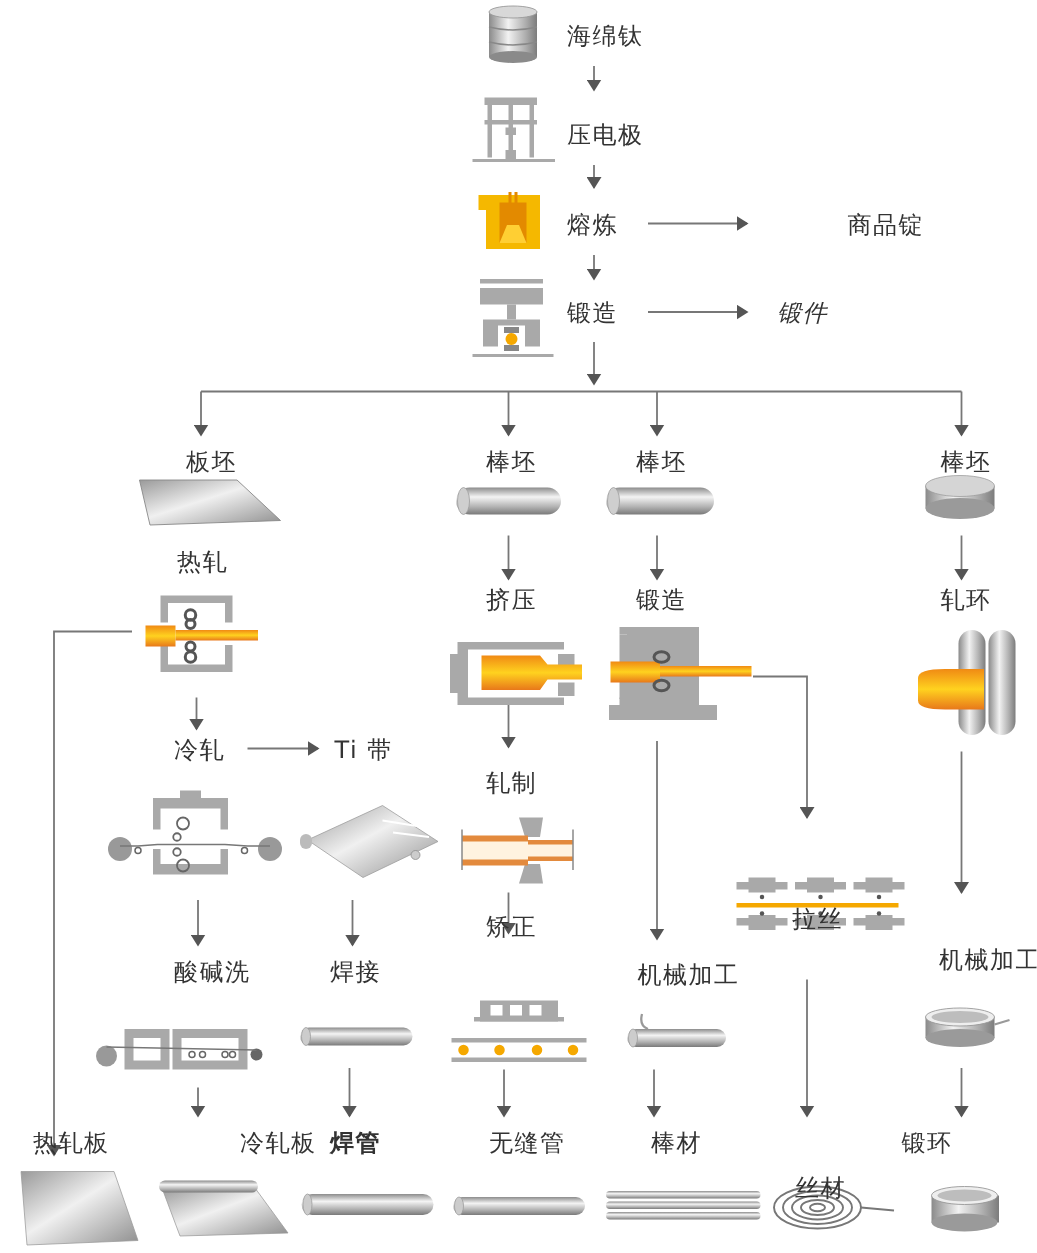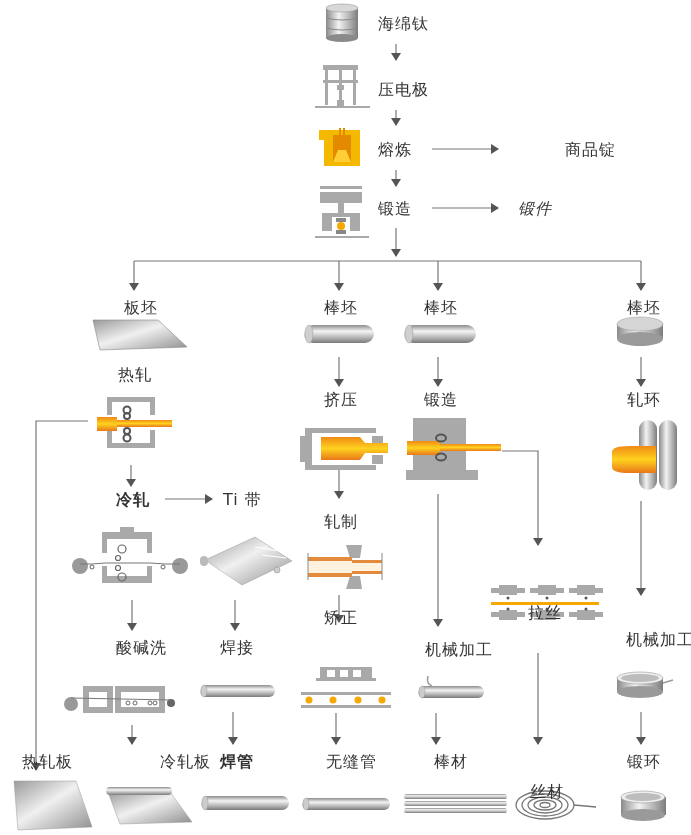--- a/index.html
+++ b/index.html
@@ -310,21 +310,21 @@
 
 <div class="lbl" style="left:378px;top:14px;">海绵钛</div>
 <div class="lbl" style="left:378px;top:80px;">压电极</div>
 <div class="lbl" style="left:378px;top:140px;">熔炼</div>
 <div class="lbl" style="left:518px;top:140px;margin-left:47px;">商品锭</div>
 <div class="lbl" style="left:378px;top:199px;">锻造</div>
 <div class="lbl" style="left:518px;top:199px;font-style:italic;">锻件</div>
 
 <div class="lbl" style="left:124px;top:298px;">板坯</div>
 <div class="lbl" style="left:118px;top:365px;">热轧</div>
-<div class="lbl" style="left:116px;top:490px;font-weight:bold;">冷轧</div>
+<div class="lbl" style="left:116px;top:490px;">冷轧</div>
 <div class="lbl" style="left:223px;top:490px;">Ti 带</div>
 <div class="lbl" style="left:116px;top:638px;">酸碱洗</div>
 <div class="lbl" style="left:220px;top:638px;">焊接</div>
 
 <div class="lbl" style="left:324px;top:298px;">棒坯</div>
 <div class="lbl" style="left:324px;top:390px;">挤压</div>
 <div class="lbl" style="left:324px;top:512px;">轧制</div>
 <div class="lbl" style="left:324px;top:608px;">矫正</div>
 
 <div class="lbl" style="left:424px;top:298px;">棒坯</div>
@@ -335,13 +335,13 @@
 <div class="lbl" style="left:627px;top:298px;">棒坯</div>
 <div class="lbl" style="left:627px;top:390px;">轧环</div>
 <div class="lbl" style="left:626px;top:630px;">机械加工</div>
 
 <div class="lbl" style="left:22px;top:752px;">热轧板</div>
 <div class="lbl" style="left:116px;top:752px;margin-left:44px;">冷轧板</div>
 <div class="lbl" style="left:220px;top:752px;font-weight:bold;">焊管</div>
 <div class="lbl" style="left:326px;top:752px;">无缝管</div>
 <div class="lbl" style="left:434px;top:752px;">棒材</div>
 <div class="lbl" style="left:530px;top:752px;margin-top:30px;">丝材</div>
-<div class="lbl" style="left:627px;top:752px;">锻环</div>
+<div class="lbl" style="left:601px;top:752px;">锻环</div>
 
 </body></html>

